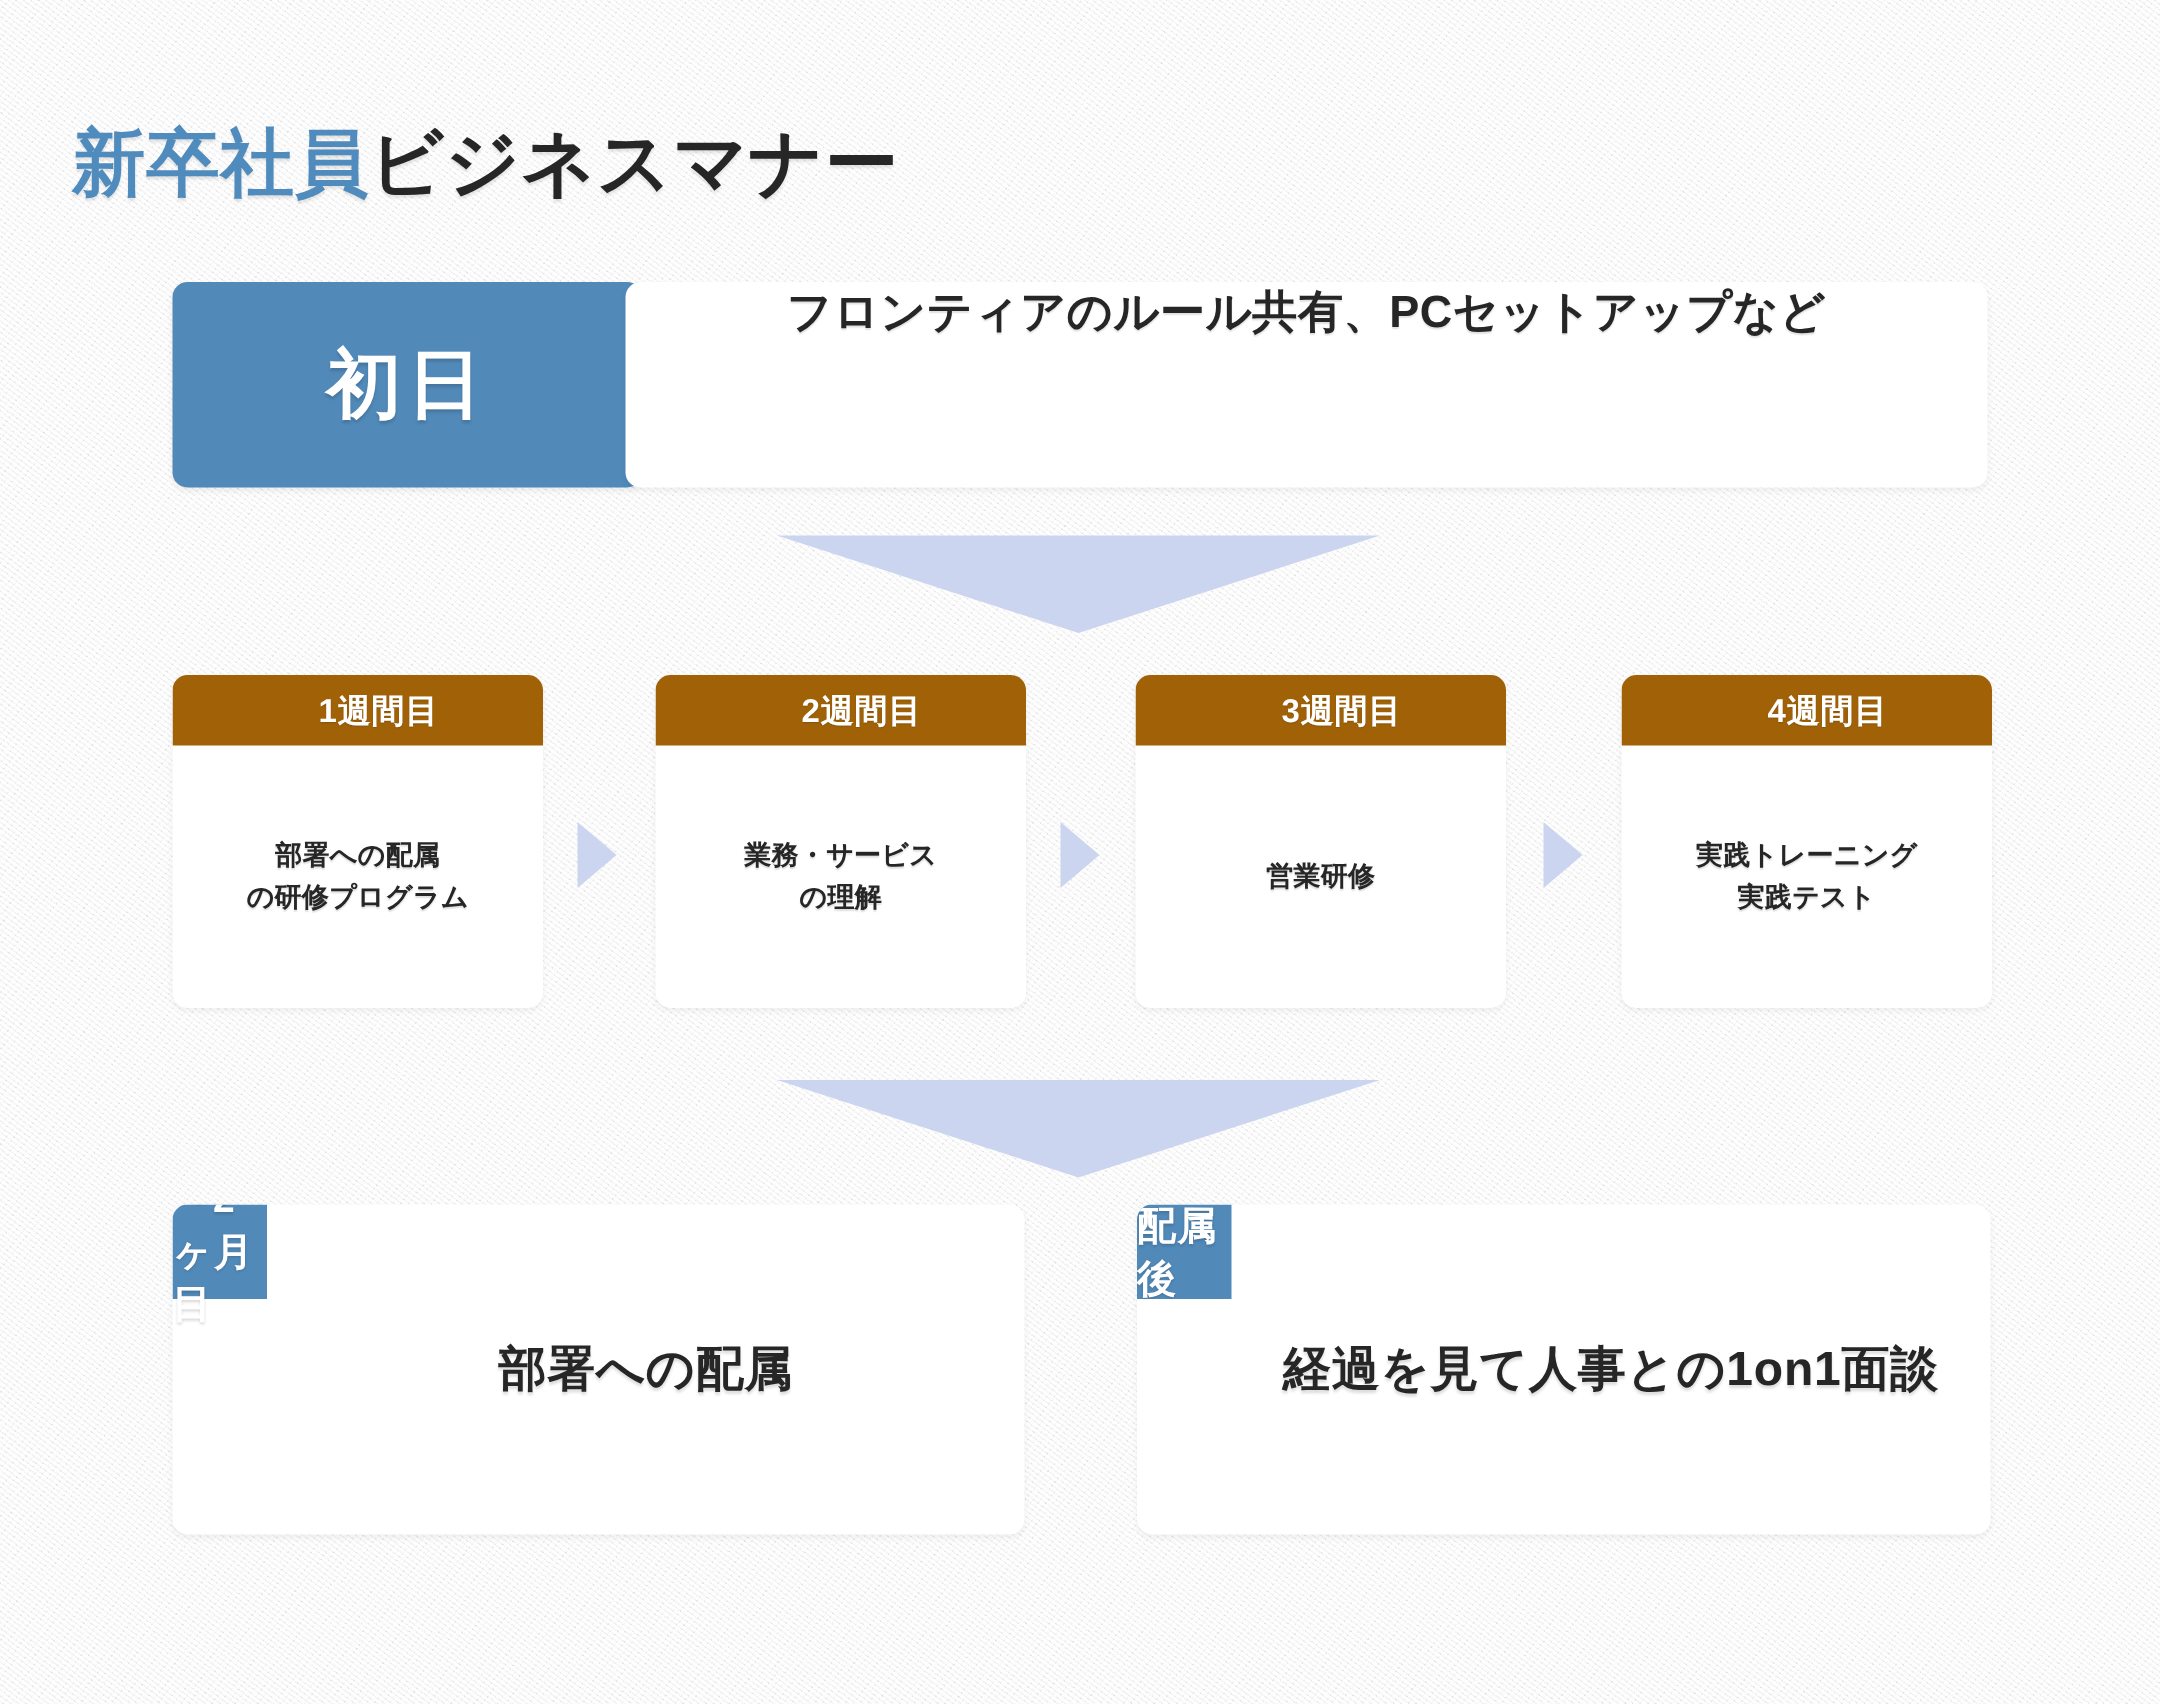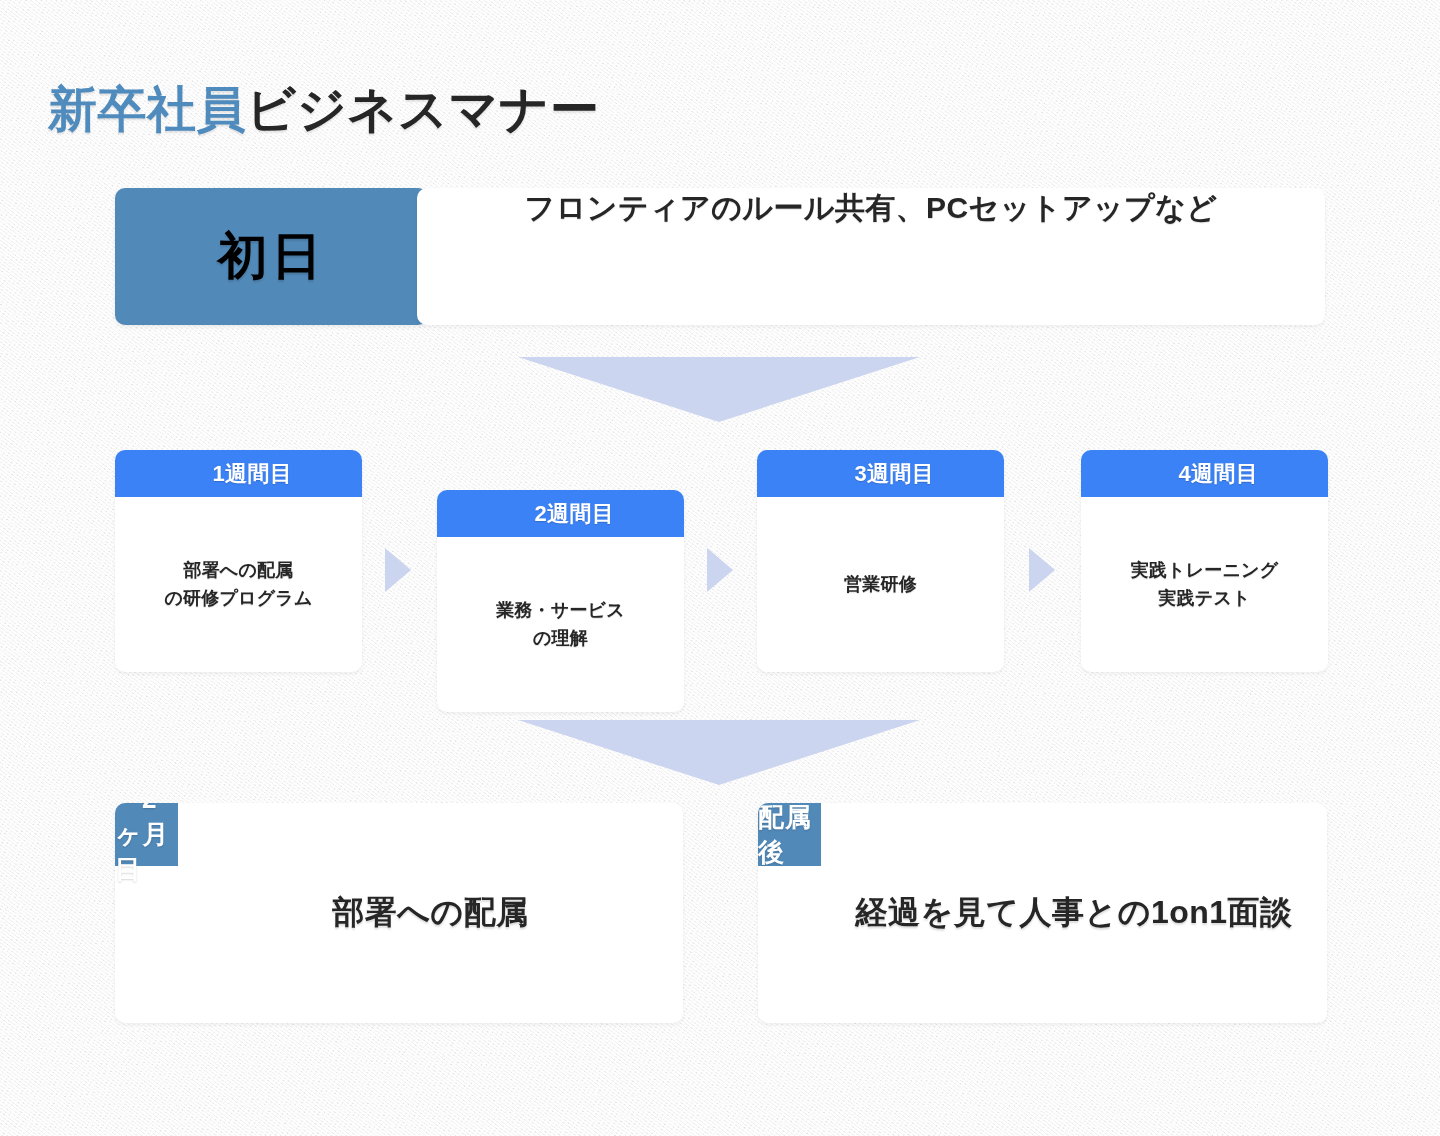--- a/index.html
+++ b/index.html
@@ -48,21 +48,21 @@
     position: absolute;
     left: 115px;
     top: 188px;
     width: 313px;
     height: 137px;
     background: #5189b8;
     border-radius: 10px;
     display: flex;
     align-items: center;
     justify-content: center;
-    color: #000000;
+    color: #ffffff;
     font-size: 50px;
     font-weight: 700;
     letter-spacing: 4px;
     box-shadow: 0 2px 4px rgba(0,0,0,0.07);
     text-shadow: 0 2px 2px rgba(0,0,0,0.14);
   }
   .day1-desc {
     position: absolute;
     left: 417px;
     top: 188px;
@@ -101,21 +101,21 @@
     background: #ffffff;
     border-radius: 10px;
     overflow: hidden;
     box-shadow: 0 2px 4px rgba(0,0,0,0.06);
     display: flex;
     flex-direction: column;
   }
   .week-card .wc-head {
     height: 47px;
     flex: 0 0 47px;
-    background: #3b82f6;
+    background: #a16207;
     color: #ffffff;
     font-size: 22px;
     font-weight: 700;
     letter-spacing: 0.5px;
     display: flex;
     align-items: center;
     justify-content: center;
     text-shadow: 0 1px 1px rgba(0,0,0,0.16);
     padding-left: 28px;
   }
@@ -127,21 +127,21 @@
     padding: 0 10px;
     text-align: center;
     color: #262626;
     font-size: 18px;
     font-weight: 700;
     line-height: 1.55;
     letter-spacing: 0.2px;
     text-shadow: 0 1px 1px rgba(0,0,0,0.13);
   }
   .wk1 { left: 115px; }
-  .wk2 { left: 437px; margin-top: 40px; }
+  .wk2 { left: 437px; }
   .wk3 { left: 757px; }
   .wk4 { left: 1081px; }
 
   
   .mini-arrow {
     position: absolute;
     top: 548px;
     width: 0;
     height: 0;
     border-top: 22px solid transparent;

